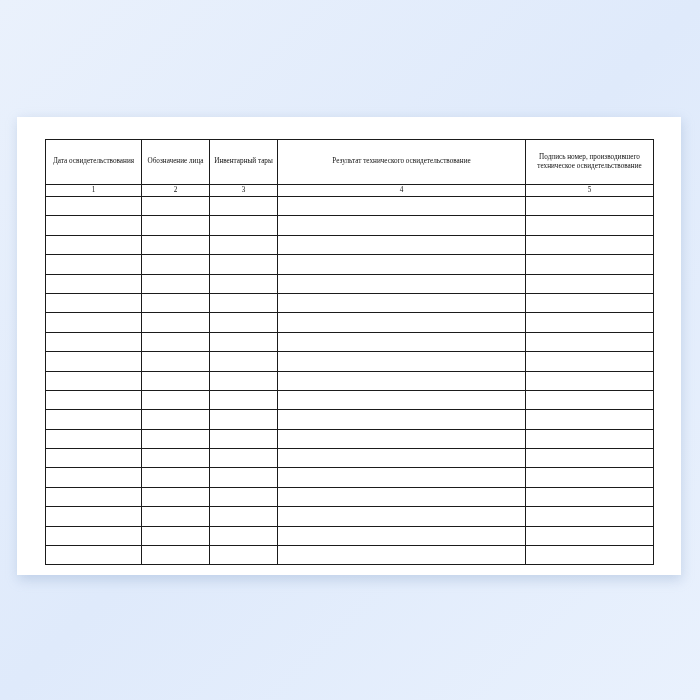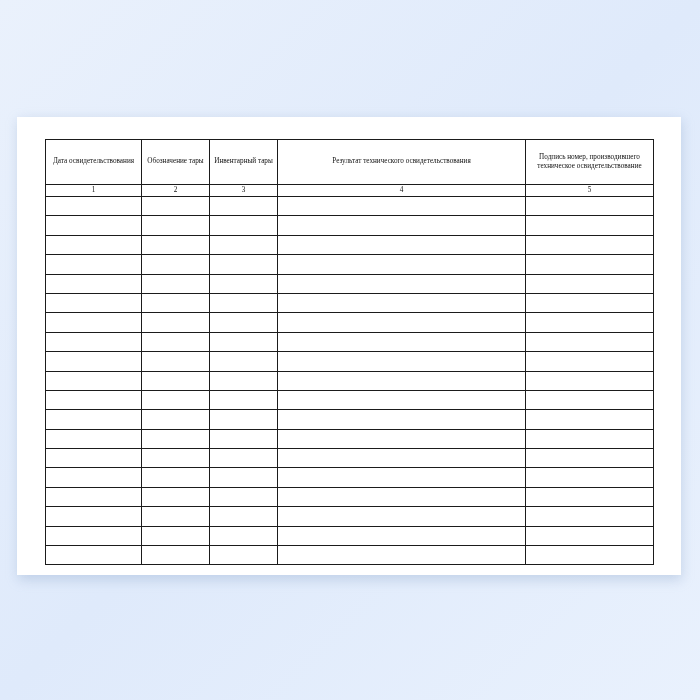--- a/index.html
+++ b/index.html
@@ -94,23 +94,23 @@
         <colgroup>
           <col class="c1">
             <col class="c2">
             <col class="c3">
             <col class="c4">
             <col class="c5">
         </colgroup>
         <thead>
           <tr>
             <th class="hdr">Дата освидетельствования</th>
-            <th class="hdr">Обозначение тары</th>
+            <th class="hdr">Обозначение лица</th>
             <th class="hdr">Инвентарный тары</th>
-            <th class="hdr">Результат технического освидетельствования</th>
+            <th class="hdr">Результат технического освидетельствование</th>
             <th class="hdr">Подпись номер, производившего техническое освидетельствование</th>
           </tr>
           <tr>
             <td class="numrow">1</td>
             <td class="numrow">2</td>
             <td class="numrow">3</td>
             <td class="numrow">4</td>
             <td class="numrow">5</td>
           </tr>
         </thead>

